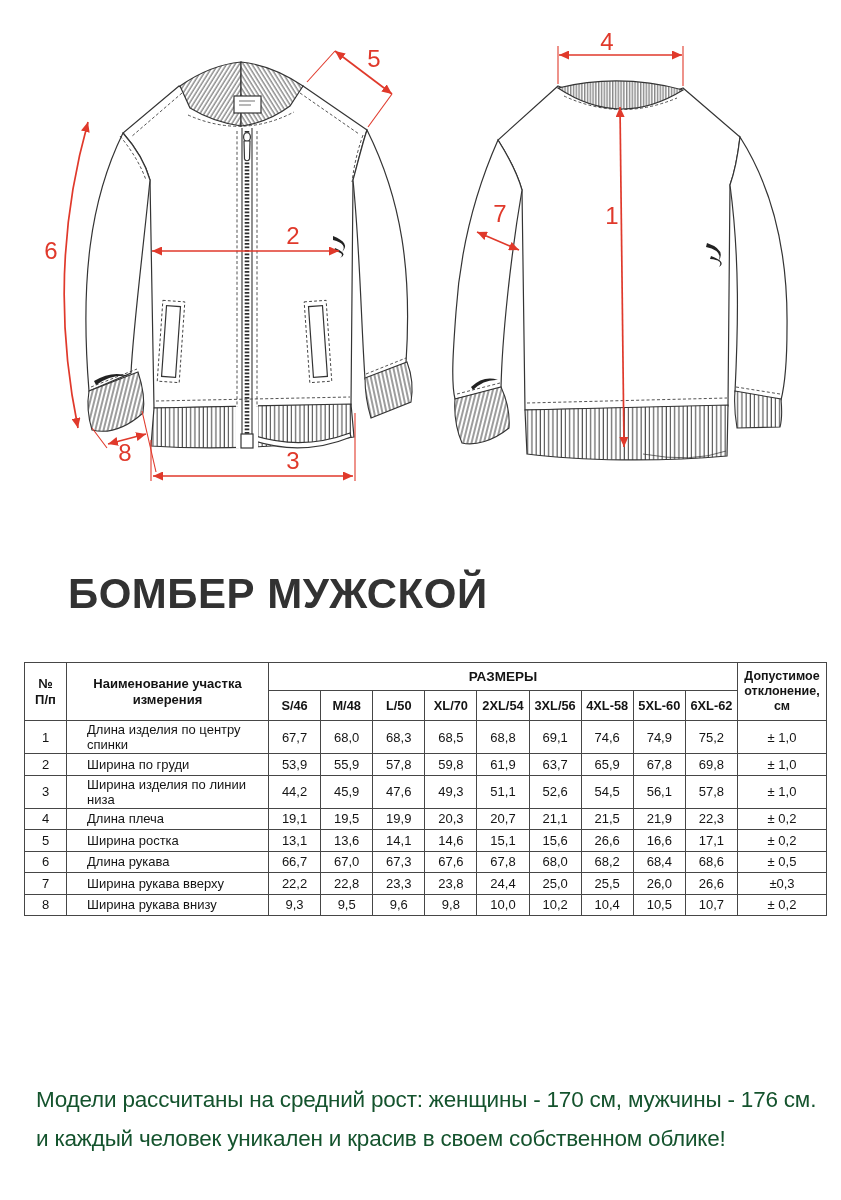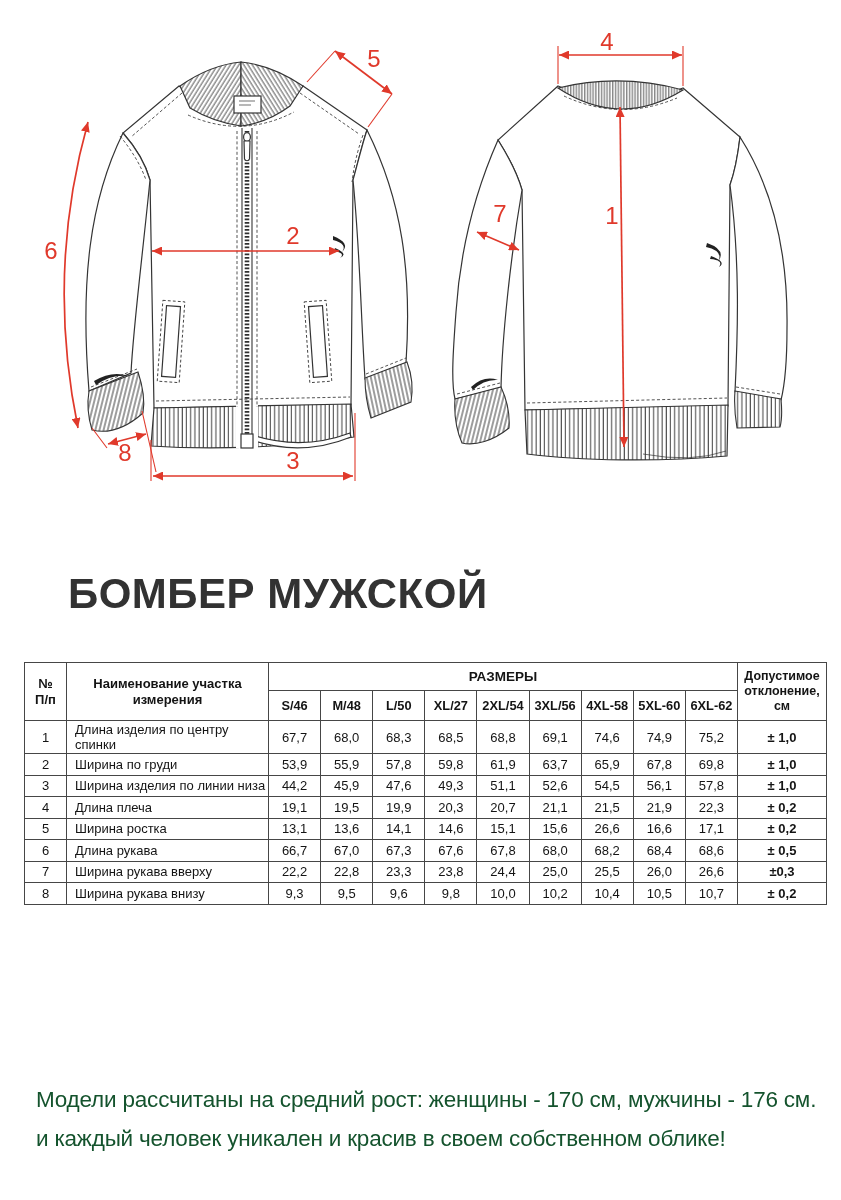--- a/index.html
+++ b/index.html
@@ -28,22 +28,22 @@
               vertical-align:middle;overflow:hidden;}
   .size-table thead th{font-weight:bold;}
   .no-h{width:37px;}
   .name-h{width:197px;}
   .sizes-h{height:25px;font-size:13.5px;}
   .dev-h{width:84px;font-size:12.5px;}
   .pre{white-space:pre-line;line-height:1.18;}
   .size-col{height:27px;font-size:12.8px;}
   .size-table tbody tr{height:21.5px;}
   .size-table tbody td{font-size:13px;}
-  td.name-cell{text-align:left;padding-left:8px;font-size:12.3px;}
-  td.dev-cell{font-weight:bold;font-size:12.5px;}
+  td.name-cell{text-align:left;padding-left:20px;font-size:12.3px;}
+  td.dev-cell{font-weight:normal;font-size:12.5px;}
   
   .footer-note{position:absolute;left:36px;top:1080px;width:792px;font-size:22.5px;
                line-height:39px;letter-spacing:-0.2px;color:#14532d;}
 </style>
 </head>
 <body>
 
 <div class="page">
 
   <div class="diagram-wrap">
@@ -216,21 +216,21 @@
 измерения</th>
         <th colspan="9" class="sizes-h">РАЗМЕРЫ</th>
         <th rowspan="2" class="dev-h pre">Допустимое
 отклонение,
 см</th>
       </tr>
       <tr>
           <th class="size-col">S/46</th>
           <th class="size-col">M/48</th>
           <th class="size-col">L/50</th>
-          <th class="size-col">XL/27</th>
+          <th class="size-col">XL/70</th>
           <th class="size-col">2XL/54</th>
           <th class="size-col">3XL/56</th>
           <th class="size-col">4XL-58</th>
           <th class="size-col">5XL-60</th>
           <th class="size-col">6XL-62</th>
         </tr>
     </thead>
     <tbody>
         <tr>
           <td>1</td>

